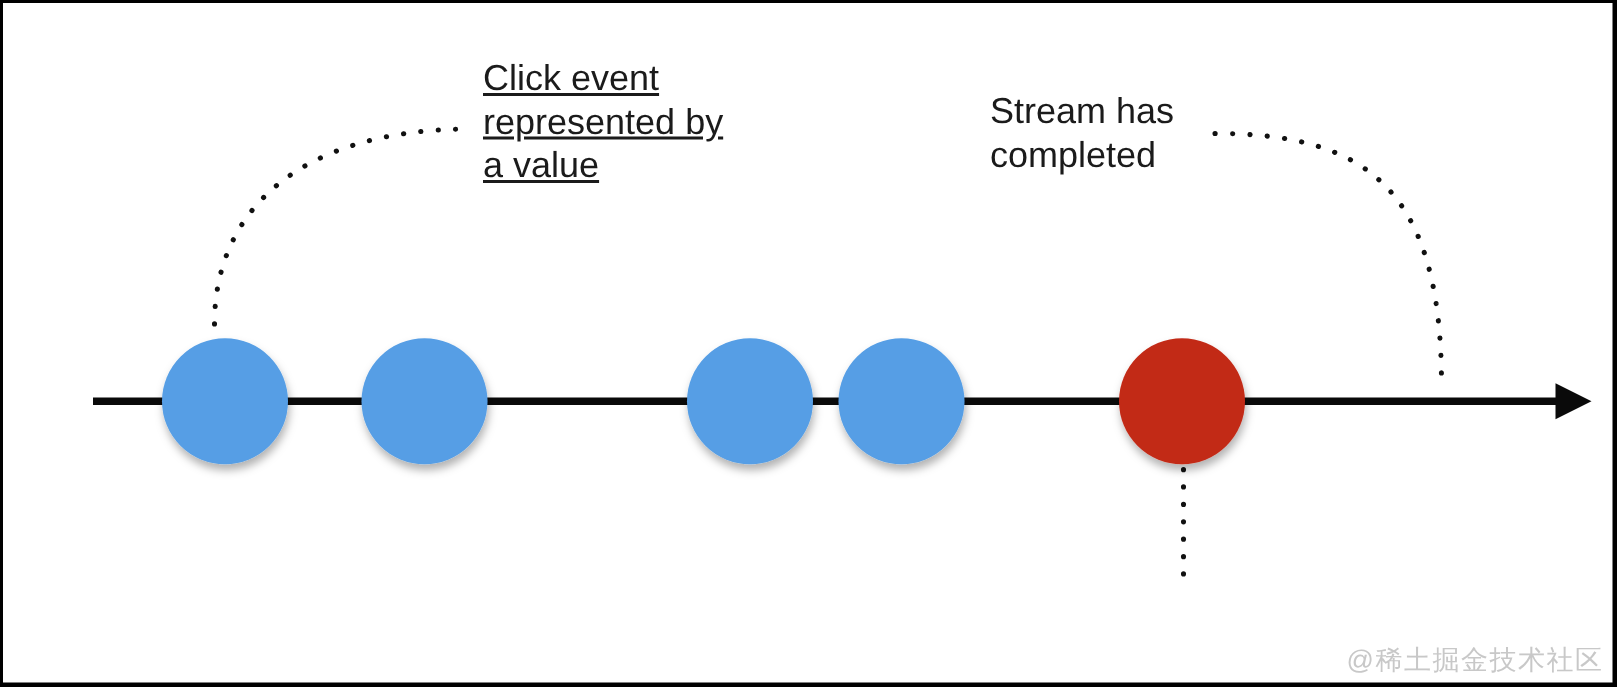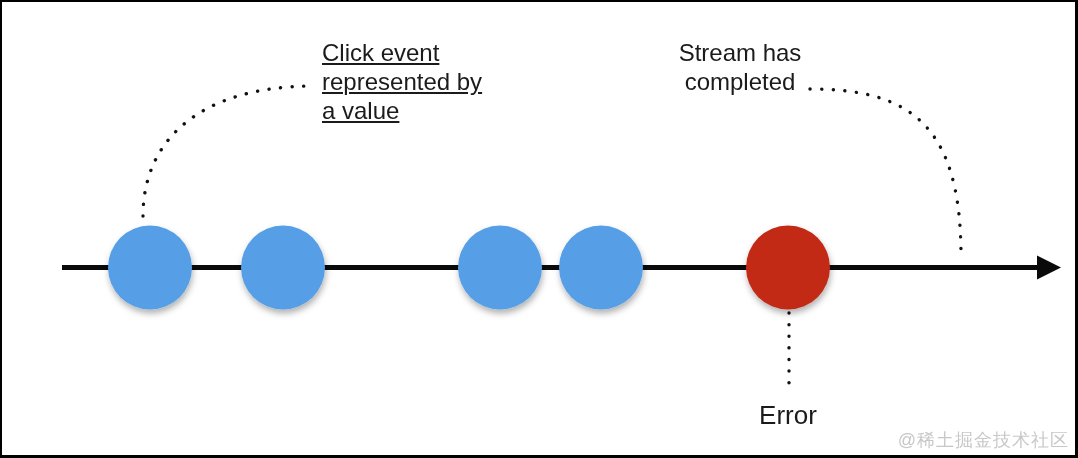--- a/index.html
+++ b/index.html
@@ -36,23 +36,22 @@
     z-index: 2;
   }
   .ann-click {
     left: 322px;
     top: 38px;
     text-align: left;
     text-decoration: underline;
   }
   .ann-stream {
     left: 660px;
-    top: 38px;
+    top: 60px;
     width: 160px;
-    text-align: center;
   }
   .ann-error {
     left: 738px;
     top: 400px;
     width: 100px;
     text-align: center;
     font-size: 26px;
     line-height: 30px;
   }
   .watermark {
@@ -89,18 +88,17 @@
       <circle cx="788" cy="267.5" r="42" fill="#C22A19" filter="url(#marbleShadow)"></circle>
     </svg>
 
   <div class="ann ann-click">Click event
 represented by
 a value</div>
 
   <div class="ann ann-stream">Stream has
 completed</div>
 
-  <div class="ann ann-error">Error</div>
 
   <div class="watermark">@稀土掘金技术社区</div>
 
   <div class="frame"></div>
 </div>
 
 </body></html>

